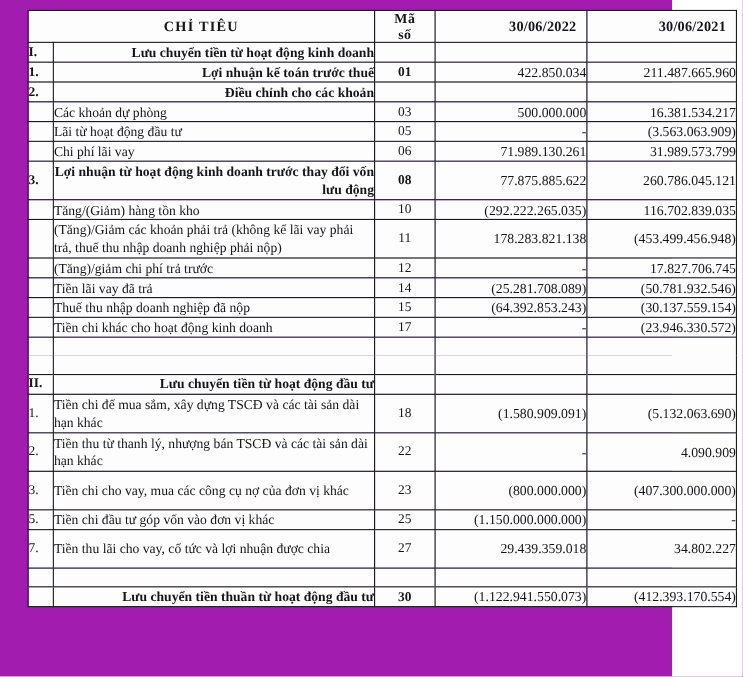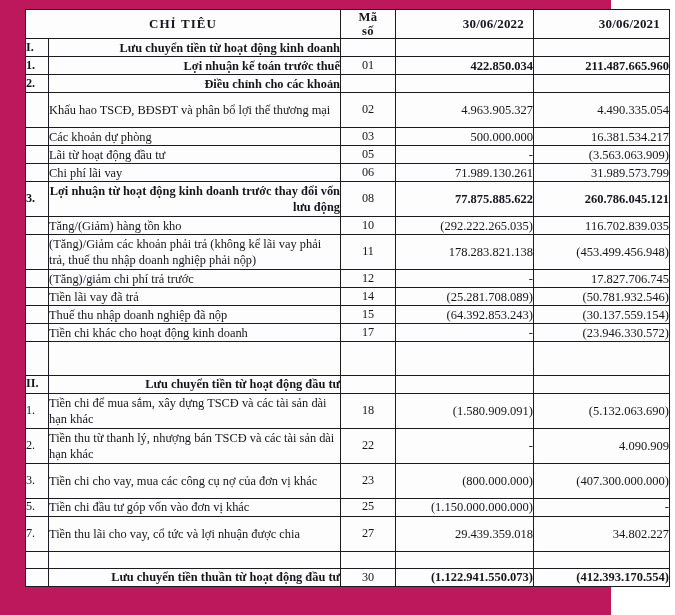--- a/index.html
+++ b/index.html
@@ -15,21 +15,21 @@
     color: #15151c;
     position: relative;
   }
 
   #sheet {
     position: absolute;
     left: 0;
     top: 0;
     width: 611px;
     height: 615px;
-    background: #be185d;
+    background: #a21caf;
   }
 
   table.cf {
     position: absolute;
     left: 25px;
     top: 9px;
     width: 644px;
     border-collapse: collapse;
     table-layout: fixed;
     font-size: 12.4px;
@@ -80,29 +80,29 @@
     padding-left: 24px;
     padding-right: 4px;
     font-size: 12.4px;
   }
   td.name.b { font-weight: bold; text-align: right; }
 
   td.code {
     text-align: center;
     font-size: 12.2px;
   }
-  td.code.b { font-weight: normal; }
+  td.code.b { font-weight: bold; }
 
   td.val {
     text-align: right;
     padding-right: 7px;
     font-size: 12.5px;
     white-space: nowrap;
   }
-  td.val.b { font-weight: bold; }
+  td.val.b { font-weight: normal; }
 
   
   tr.r1 td { height: 17px; }
   tr.r2 td { height: 34px; }
   tr.spacer td {
     height: 11px;
     border-top: none;
     border-bottom: none;
   }
   tr.spacer td.num, tr.spacer td.name, tr.spacer td.code,
@@ -159,27 +159,20 @@
           <td class="val b">422.850.034</td>
           <td class="val b">211.487.665.960</td>
         </tr>
         <tr class="r1">
           <td class="num b">2.</td>
           <td class="name b">Điều chỉnh cho các khoản</td>
           <td class="code b"></td>
           <td class="val b"></td>
           <td class="val b"></td>
         </tr>
-        <tr class="r2">
-          <td class="num"></td>
-          <td class="name two-line">Khấu hao TSCĐ, BĐSĐT và phân bổ lợi thế thương mại</td>
-          <td class="code">02</td>
-          <td class="val">4.963.905.327</td>
-          <td class="val">4.490.335.054</td>
-        </tr>
         <tr class="r1">
           <td class="num"></td>
           <td class="name">Các khoản dự phòng</td>
           <td class="code">03</td>
           <td class="val">500.000.000</td>
           <td class="val">16.381.534.217</td>
         </tr>
         <tr class="r1">
           <td class="num"></td>
           <td class="name">Lãi từ hoạt động đầu tư</td>

